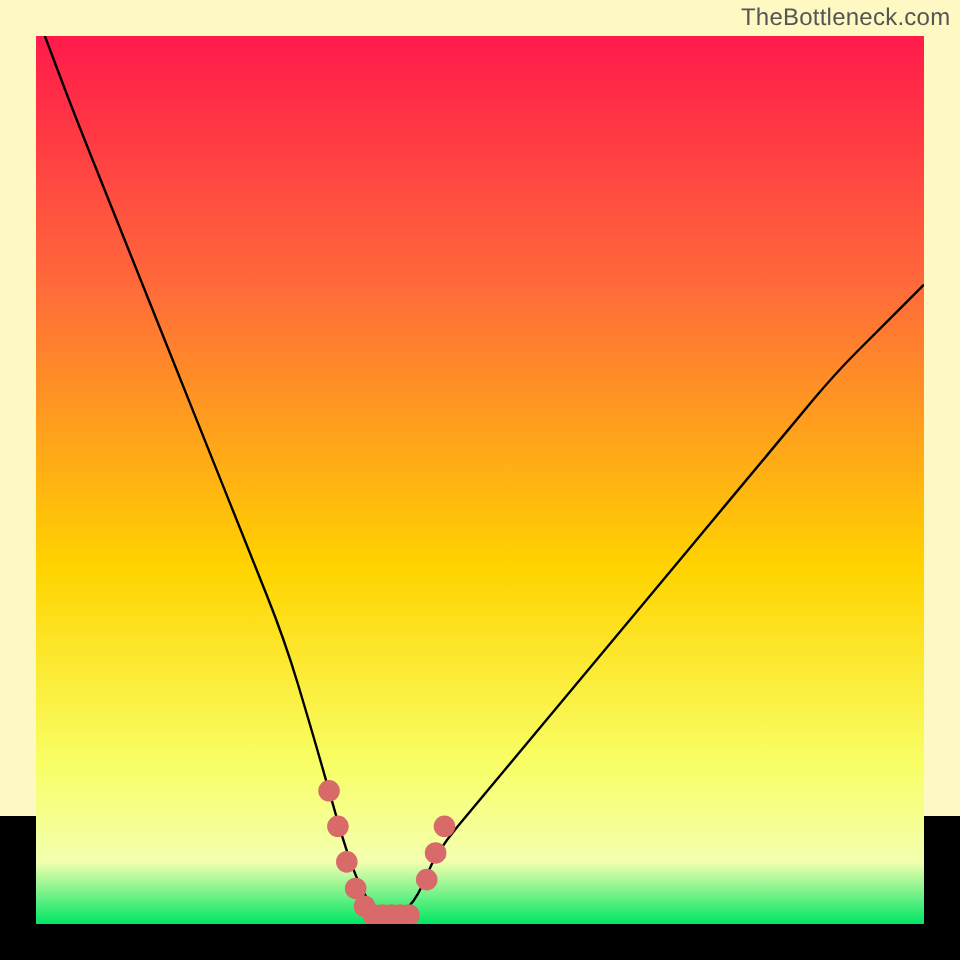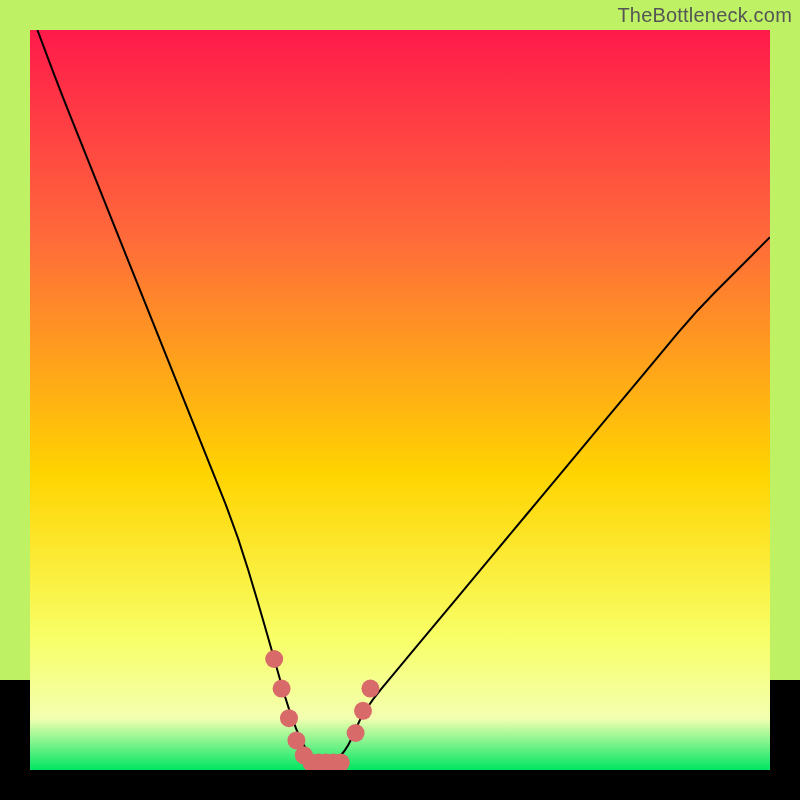--- a/index.html
+++ b/index.html
@@ -8,21 +8,21 @@
     width: 800px;
     height: 800px;
     overflow: hidden;
     background: #000;
     font-family: Arial, Helvetica, sans-serif;
   }
   .frame {
     position: absolute;
     left: 0; top: 0;
     width: 800px; height: 680px;
-    background: #bef264;
+    background: #fef9c3;
   }
   .plot {
     position: absolute;
     left: 30px; top: 30px;
     width: 740px; height: 740px;
     overflow: hidden;
   }
   .gradient {
     position: absolute;
     left: 0; top: 0;

